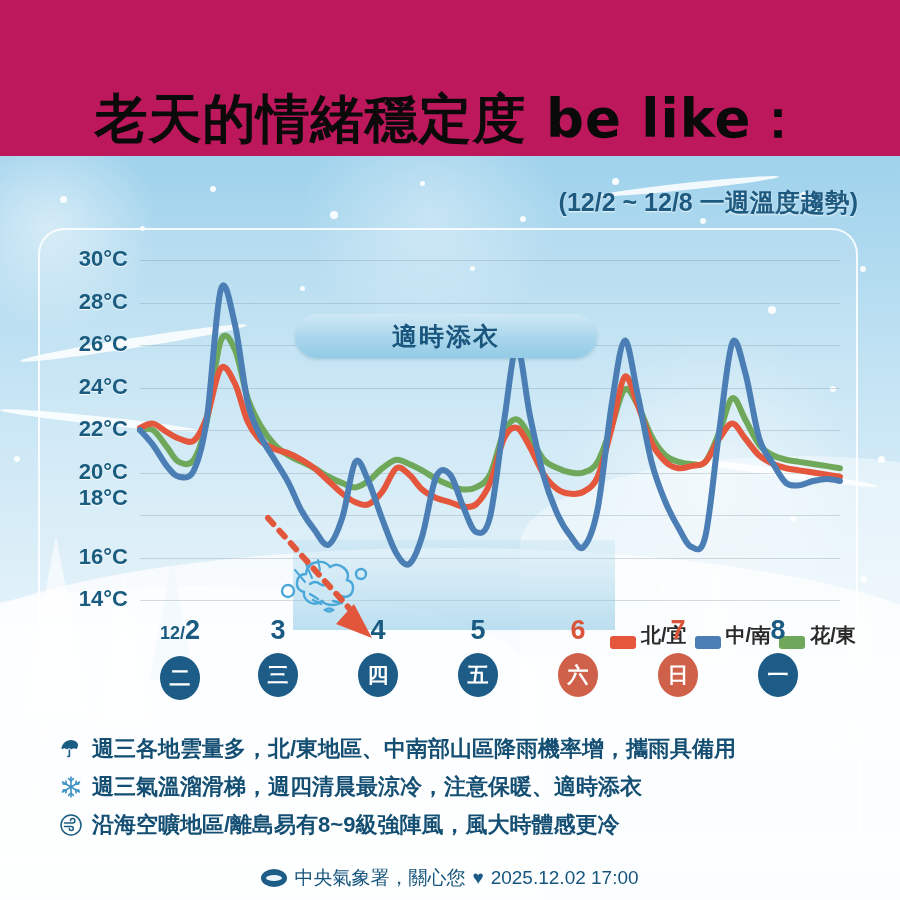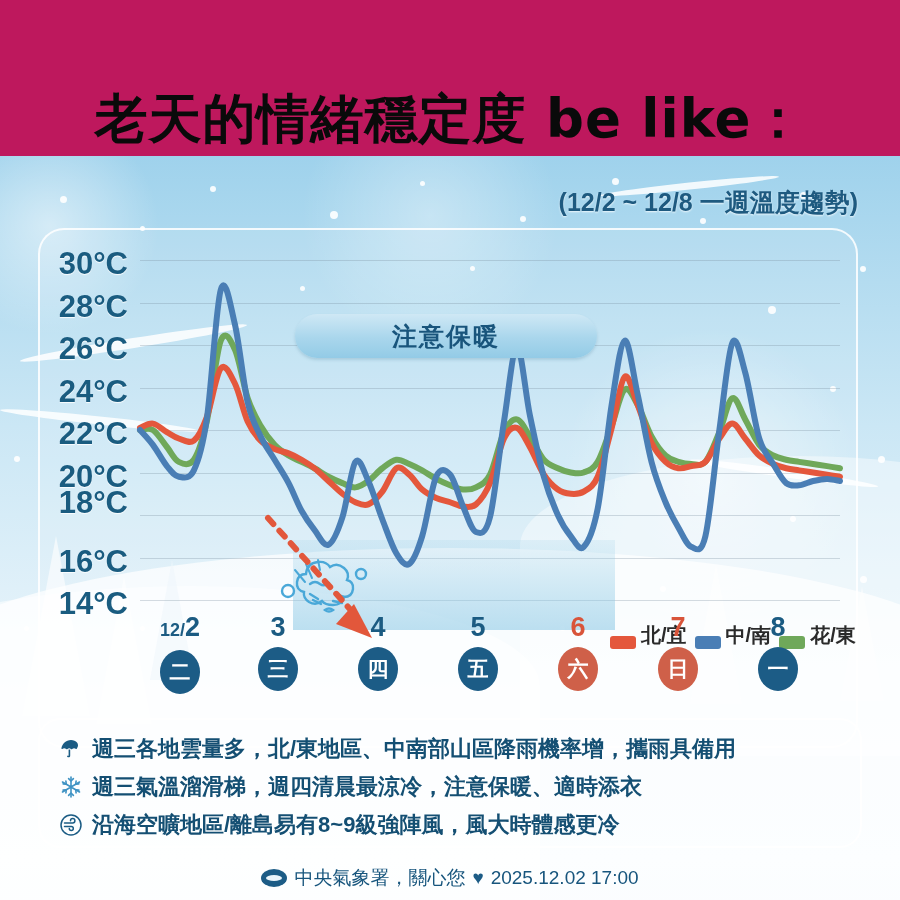--- a/index.html
+++ b/index.html
@@ -63,21 +63,21 @@
     position: absolute; left: 38px; top: 72px; width: 820px; height: 520px;
     border: 2px solid rgba(255,255,255,.85);
     border-radius: 26px;
     background: rgba(255,255,255,0.10);
   }
   .plot {
     position: absolute; left: 100px; top: 30px; width: 700px; height: 340px;
   }
   .gridline { position: absolute; left: 0; width: 700px; height: 1px;
               background: rgba(120,140,155,.30); }
-  .ylabel { position: absolute; right: 712px; font-size: 31px; font-weight: bold;
+  .ylabel { position: absolute; right: 712px; font-size: 22px; font-weight: bold;
             color: #1a5c80; white-space: nowrap; transform: translateY(-14px);
             text-shadow: 0 1px 1px rgba(255,255,255,.9); }
 
   
   .shade-band { position: absolute; left: 153px; top: 280px; width: 322px; height: 90px;
     background: linear-gradient(180deg, rgba(150,205,230,.18), rgba(135,198,228,.55));
     pointer-events: none; }
 
   svg.lines { position: absolute; left: 0; top: 0; width: 700px; height: 340px; overflow: visible; }
 
@@ -98,21 +98,21 @@
   
   .legend { position: absolute; left: 570px; top: 392px; height: 26px;
             display: flex; align-items: center; gap: 8px; }
   .legend-item { display: flex; align-items: flex-end; gap: 5px; }
   .sw { width: 26px; height: 13px; border-radius: 3px; display: inline-block; }
   .legend-item span.lbl { font-size: 20px; font-weight: bold; color: #2a2a2a; }
 
   
   .xaxis { position: absolute; left: 100px; top: 382px; width: 700px; height: 110px; }
   .xtick { position: absolute; width: 90px; text-align: center; }
-  .xtick .dnum { font-size: 27px; font-weight: bold; color: #1b5b82; line-height: 30px; }
+  .xtick .dnum { font-size: 27px; font-weight: bold; color: #1b5b82; line-height: 36px; }
   .xtick .dnum .small { font-size: 18px; }
   .xtick .dnum.weekend { color: #d9543a; }
   .xtick .bub {
     margin: 5px auto 0; width: 40px; height: 44px; border-radius: 50%;
     background: #1c5c86; color: #fff; font-size: 21px; font-weight: bold;
     display: flex; align-items: center; justify-content: center;
   }
   .xtick .bub.weekend { background: #cf6049; }
 
   
@@ -222,21 +222,21 @@
       <svg class="lines" viewBox="0 0 700 340" preserveAspectRatio="none">
         <g id="serieshost">
             <path d="M0.00,170.00 C2.15,170.00 8.44,167.17 12.92,170.00 C17.41,172.83 22.62,181.69 26.92,187.00 C31.23,192.31 34.28,199.75 38.77,201.88 C43.26,204.00 49.18,206.48 53.85,199.75 C58.51,193.02 62.28,181.33 66.77,161.50 C71.26,141.67 76.10,92.79 80.77,80.75 C85.44,68.71 90.28,79.69 94.77,89.25 C99.26,98.81 103.38,125.37 107.69,138.13 C112.00,150.88 116.13,157.96 120.62,165.75 C125.10,173.54 129.95,179.92 134.62,184.87 C139.28,189.83 144.13,192.67 148.62,195.50 C153.10,198.33 157.23,199.75 161.54,201.88 C165.85,204.00 169.97,205.77 174.46,208.25 C178.95,210.73 183.79,214.27 188.46,216.75 C193.13,219.23 197.97,221.35 202.46,223.13 C206.95,224.90 211.08,227.73 215.38,227.38 C219.69,227.02 223.82,224.19 228.31,221.00 C232.79,217.81 237.64,211.79 242.31,208.25 C246.97,204.71 251.82,200.46 256.31,199.75 C260.79,199.04 264.92,202.23 269.23,204.00 C273.54,205.77 277.67,207.90 282.15,210.37 C286.64,212.85 291.49,216.40 296.15,218.88 C300.82,221.35 305.67,223.48 310.15,225.25 C314.64,227.02 318.77,229.15 323.08,229.50 C327.38,229.85 331.51,229.85 336.00,227.38 C340.49,224.90 345.33,223.83 350.00,214.63 C354.67,205.42 359.51,181.33 364.00,172.13 C368.49,162.92 372.62,158.67 376.92,159.38 C381.23,160.08 385.36,169.65 389.85,176.38 C394.33,183.10 399.18,194.44 403.85,199.75 C408.51,205.06 413.36,206.13 417.85,208.25 C422.33,210.38 426.46,211.79 430.77,212.50 C435.08,213.21 439.21,214.27 443.69,212.50 C448.18,210.73 453.03,209.67 457.69,201.88 C462.36,194.08 467.21,177.79 471.69,165.75 C476.18,153.71 480.31,133.17 484.62,129.63 C488.92,126.08 493.05,136.71 497.54,144.50 C502.03,152.29 506.87,167.88 511.54,176.38 C516.21,184.88 521.05,191.25 525.54,195.50 C530.03,199.75 534.15,200.46 538.46,201.88 C542.77,203.29 546.90,204.00 551.38,204.00 C555.87,204.00 560.72,207.19 565.38,201.88 C570.05,196.56 574.90,182.75 579.38,172.13 C583.87,161.50 588.00,140.25 592.31,138.13 C596.62,136.00 600.74,151.58 605.23,159.38 C609.72,167.17 614.56,178.85 619.23,184.87 C623.90,190.90 628.74,193.02 633.23,195.50 C637.72,197.98 641.85,198.69 646.15,199.75 C650.46,200.81 654.59,201.17 659.08,201.88 C663.56,202.58 668.41,203.29 673.08,204.00 C677.74,204.71 682.59,205.42 687.08,206.12 C691.56,206.83 697.85,207.90 700.00,208.25" fill="none" stroke="#6fa85a" stroke-width="6" stroke-linecap="round" stroke-linejoin="round"></path>
             <path d="M0.00,167.87 C2.15,167.17 8.44,162.92 12.92,163.62 C17.41,164.33 22.62,169.65 26.92,172.13 C31.23,174.60 34.28,177.08 38.77,178.50 C43.26,179.92 49.18,184.17 53.85,180.63 C58.51,177.08 62.28,169.29 66.77,157.25 C71.26,145.21 76.10,114.04 80.77,108.38 C85.44,102.71 90.28,114.40 94.77,123.25 C99.26,132.10 103.38,151.94 107.69,161.50 C112.00,171.06 116.13,176.02 120.62,180.63 C125.10,185.23 129.95,187.00 134.62,189.12 C139.28,191.25 144.13,191.60 148.62,193.38 C153.10,195.15 157.23,197.27 161.54,199.75 C165.85,202.23 169.97,204.71 174.46,208.25 C178.95,211.79 183.79,216.75 188.46,221.00 C193.13,225.25 197.97,230.21 202.46,233.75 C206.95,237.29 211.08,240.48 215.38,242.25 C219.69,244.02 223.82,246.15 228.31,244.38 C232.79,242.60 237.64,237.65 242.31,231.62 C246.97,225.60 251.82,211.08 256.31,208.25 C260.79,205.42 264.92,211.08 269.23,214.63 C273.54,218.17 277.67,225.60 282.15,229.50 C286.64,233.40 291.49,235.88 296.15,238.00 C300.82,240.13 305.67,240.83 310.15,242.25 C314.64,243.67 318.77,246.15 323.08,246.50 C327.38,246.85 331.51,248.27 336.00,244.38 C340.49,240.48 345.33,234.10 350.00,223.13 C354.67,212.15 359.51,187.71 364.00,178.50 C368.49,169.29 372.62,166.46 376.92,167.87 C381.23,169.29 385.36,179.21 389.85,187.00 C394.33,194.79 399.18,207.54 403.85,214.63 C408.51,221.71 413.36,226.31 417.85,229.50 C422.33,232.69 426.46,233.40 430.77,233.75 C435.08,234.10 439.21,234.46 443.69,231.62 C448.18,228.79 453.03,227.38 457.69,216.75 C462.36,206.13 467.21,184.52 471.69,167.87 C476.18,151.23 480.31,120.77 484.62,116.88 C488.92,112.98 493.05,133.52 497.54,144.50 C502.03,155.48 506.87,173.19 511.54,182.75 C516.21,192.31 521.05,197.63 525.54,201.88 C530.03,206.13 534.15,207.54 538.46,208.25 C542.77,208.96 546.90,207.19 551.38,206.12 C555.87,205.06 560.72,206.48 565.38,201.88 C570.05,197.27 574.90,184.87 579.38,178.50 C583.87,172.12 588.00,163.62 592.31,163.62 C596.62,163.62 600.74,173.19 605.23,178.50 C609.72,183.81 614.56,191.25 619.23,195.50 C623.90,199.75 628.74,201.88 633.23,204.00 C637.72,206.13 641.85,207.19 646.15,208.25 C650.46,209.31 654.59,209.67 659.08,210.37 C663.56,211.08 668.41,211.79 673.08,212.50 C677.74,213.21 682.59,213.92 687.08,214.63 C691.56,215.33 697.85,216.40 700.00,216.75" fill="none" stroke="#e4573c" stroke-width="6" stroke-linecap="round" stroke-linejoin="round"></path>
             <path d="M0.00,170.00 C2.15,172.48 8.44,178.85 12.92,184.87 C17.41,190.90 22.62,200.81 26.92,206.12 C31.23,211.44 34.28,216.04 38.77,216.75 C43.26,217.46 49.18,219.94 53.85,210.37 C58.51,200.81 62.28,189.48 66.77,159.38 C71.26,129.27 76.10,45.69 80.77,29.75 C85.44,13.81 90.28,44.98 94.77,63.75 C99.26,82.52 103.38,123.60 107.69,142.37 C112.00,161.15 116.13,166.81 120.62,176.38 C125.10,185.94 129.95,191.96 134.62,199.75 C139.28,207.54 144.13,214.63 148.62,223.13 C153.10,231.63 157.23,242.96 161.54,250.75 C165.85,258.54 169.97,264.21 174.46,269.88 C178.95,275.54 183.79,286.88 188.46,284.75 C193.13,282.63 197.97,270.94 202.46,257.13 C206.95,243.31 211.08,207.90 215.38,201.88 C219.69,195.85 223.82,211.44 228.31,221.00 C232.79,230.56 237.64,247.21 242.31,259.25 C246.97,271.29 251.82,285.81 256.31,293.25 C260.79,300.69 264.92,306.71 269.23,303.88 C273.54,301.04 277.67,290.77 282.15,276.25 C286.64,261.73 291.49,227.02 296.15,216.75 C300.82,206.48 305.67,209.67 310.15,214.63 C314.64,219.58 318.77,236.94 323.08,246.50 C327.38,256.06 331.51,270.23 336.00,272.00 C340.49,273.77 345.33,275.54 350.00,257.13 C354.67,238.71 359.51,189.83 364.00,161.50 C368.49,133.17 372.62,88.19 376.92,87.13 C381.23,86.06 385.36,133.52 389.85,155.13 C394.33,176.73 399.18,200.10 403.85,216.75 C408.51,233.40 413.36,245.08 417.85,255.00 C422.33,264.92 426.46,270.94 430.77,276.25 C435.08,281.56 439.21,291.48 443.69,286.88 C448.18,282.27 453.03,272.35 457.69,248.63 C462.36,224.90 467.21,172.48 471.69,144.50 C476.18,116.52 480.31,82.52 484.62,80.75 C488.92,78.98 493.05,113.69 497.54,133.88 C502.03,154.06 506.87,183.81 511.54,201.88 C516.21,219.94 521.05,231.27 525.54,242.25 C530.03,253.23 534.15,260.31 538.46,267.75 C542.77,275.19 546.90,285.46 551.38,286.88 C555.87,288.29 560.72,295.73 565.38,276.25 C570.05,256.77 574.90,202.23 579.38,170.00 C583.87,137.77 588.00,92.44 592.31,82.87 C596.62,73.31 600.74,96.69 605.23,112.63 C609.72,128.56 614.56,163.27 619.23,178.50 C623.90,193.73 628.74,196.56 633.23,204.00 C637.72,211.44 641.85,219.58 646.15,223.13 C650.46,226.67 654.59,225.60 659.08,225.25 C663.56,224.90 668.41,222.06 673.08,221.00 C677.74,219.94 682.59,218.88 687.08,218.88 C691.56,218.88 697.85,220.65 700.00,221.00" fill="none" stroke="#4a7eb5" stroke-width="6" stroke-linecap="round" stroke-linejoin="round"></path>
           </g>
       </svg>
     </div>
 
     <div class="monsoon-pill">
-      <span>注意保暖</span>
+      <span>適時添衣</span>
     </div>
 
     <svg class="mascot" viewBox="0 0 100 80">
       <g fill="none" stroke="#4aa8d8" stroke-width="2.4" stroke-linecap="round">
         <path d="M24 44 q-8 -2 -7 -10 q1 -8 9 -8 q1 -11 12 -12 q8 -1 12 5 q7 -5 14 1 q6 5 3 12 q7 2 6 9 q-1 8 -9 8 q-2 8 -11 8 q-8 0 -11 -4 q-6 5 -13 1 q-6 -4 -5 -10 z"></path>
         <circle cx="8" cy="43" r="6"></circle>
         <circle cx="81" cy="26" r="5"></circle>
         <path d="M30 36 q5 -4 10 0 q4 3 9 -1"></path>
         <path d="M30 46 l8 5 M33 52 l8 4"></path>
         <path d="M55 46 l9 3 M53 53 l9 2"></path>

